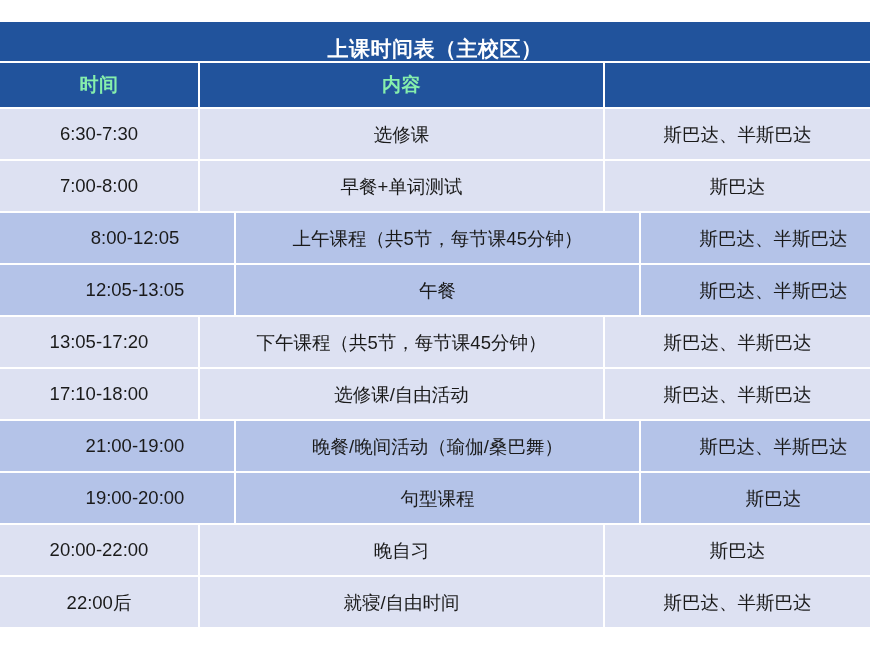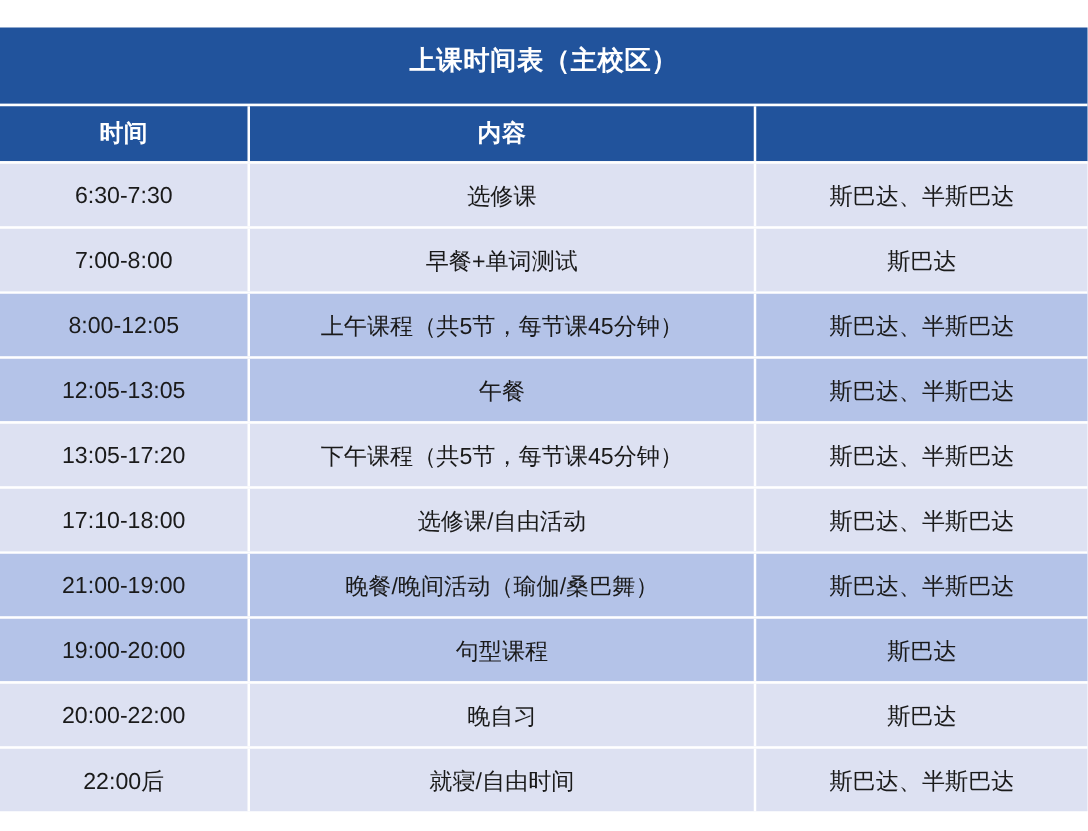--- a/index.html
+++ b/index.html
@@ -19,52 +19,52 @@
     left: 0;
     top: 22px;
     width: 870px;
   }
 
   .title-bar {
     background: #21539C;
     color: #ffffff;
     font-size: 21px;
     font-weight: bold;
-    height: 61px;
+    height: 39px;
     line-height: 53px;
     text-align: center;
     letter-spacing: 0.5px;
   }
 
   .grid-row {
     display: flex;
     width: 870px;
     box-sizing: border-box;
   }
 
   .header-row {
     background: #21539C;
     height: 46px;
     border-top: 2px solid #ffffff;
   }
 
   .header-row .cell {
-    color: #ffffff;
+    color: #86efac;
     font-size: 19px;
     font-weight: bold;
     letter-spacing: 0.5px;
   }
 
   .data-row {
     height: 52px;
     border-top: 2px solid #ffffff;
   }
 
   .data-row.shade-light { background: #DDE1F2; }
-  .data-row.shade-dark  { background: #B4C3E8; }
+  .data-row.shade-dark  { background: #B4C3E8; padding-left: 36px; }
 
   .data-row .cell {
     color: #1a1a1a;
     font-size: 18.5px;
     font-weight: normal;
   }
 
   .cell {
     display: flex;
     align-items: center;

